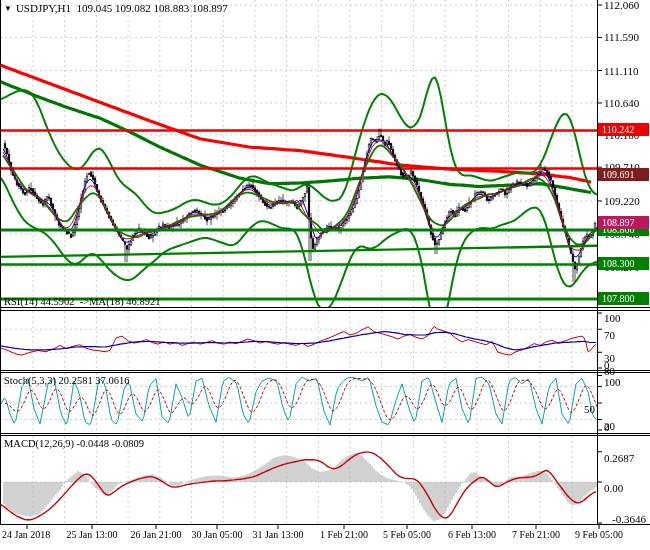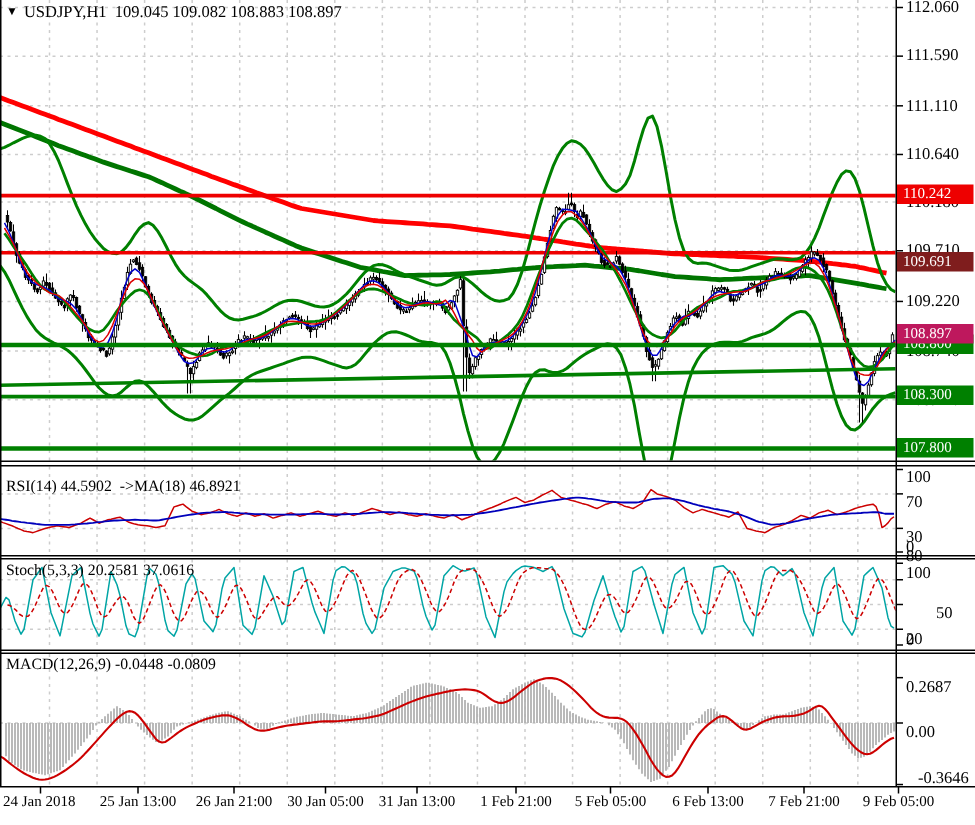--- a/index.html
+++ b/index.html
@@ -2,21 +2,21 @@
 <html><head>
 <meta charset="utf-8">
 <style>
   html,body{margin:0;padding:0;background:#e8e8e8;}
   #app{position:relative;width:650px;height:550px;background:#ffffff;overflow:hidden;
        font-family:Liberation Serif, serif;-webkit-font-smoothing:none;}
   #cv{position:absolute;left:0;top:0;}
   .ttl{position:absolute;left:4px;top:2px;font-size:11px;color:#000;white-space:pre;}
   .tri{display:inline-block;font-size:8px;vertical-align:1px;margin-right:4px;cursor:pointer;}
   .plabel{position:absolute;left:4px;font-size:10.5px;color:#000;white-space:pre;}
-  #rsiL{top:319px;} #stoL{top:375px;} #macL{top:438px;}
+  #rsiL{top:296px;} #stoL{top:375px;} #macL{top:438px;}
   .ytick{position:absolute;left:604px;font-size:11px;color:#000;height:12px;line-height:12px;}
   .badge{position:absolute;left:598px;width:51px;font-size:10px;color:#fff;height:13px;line-height:13px;padding-left:4px;box-sizing:border-box;}
   .xtick{position:absolute;font-size:10px;color:#000;top:529px;white-space:nowrap;}
 </style>
 </head>
 <body>
 
 <div id="app">
   <svg id="cv" width="650" height="550">
       <defs>
@@ -1109,21 +1109,21 @@
       <div class="ytick" style="top: 195px; left: 604px;">109.220</div>
       <div class="ytick" style="top: 228px; left: 604px;">108.740</div>
       <div class="ytick" style="top: 261px; left: 604px;">108.270</div>
       <div class="ytick" style="top: 293px; left: 604px;">107.800</div>
       <div class="ytick" style="top: 312px; left: 604px;">100</div>
       <div class="ytick" style="top: 329px; left: 604px;">70</div>
       <div class="ytick" style="top: 352px; left: 604px;">30</div>
       <div class="ytick" style="top: 359px; left: 604px;">0</div>
       <div class="ytick" style="top: 376px; left: 604px;">100</div>
       <div class="ytick" style="top: 365px; left: 604px;">80</div>
-      <div class="ytick" style="top: 403px; left: 624px;">50</div>
+      <div class="ytick" style="top: 403px; left: 584px;">50</div>
       <div class="ytick" style="top: 420px; left: 604px;">20</div>
       <div class="ytick" style="top: 421px; left: 604px;">0</div>
       <div class="ytick" style="top: 452px; left: 604px;">0.2687</div>
       <div class="ytick" style="top: 482px; left: 604px;">0.00</div>
       <div class="ytick" style="top: 513px; left: 612px;">-0.3646</div>
       <div class="badge" style="top: 123px; background: rgb(238, 0, 0);">110.242</div>
       <div class="badge" style="top: 168px; background: #7f1d1d;">109.691</div>
       <div class="badge" style="top: 223px; background: rgb(0, 128, 0);">108.800</div>
       <div class="badge" style="top: 257px; background: rgb(0, 128, 0);">108.300</div>
       <div class="badge" style="top: 292px; background: rgb(0, 128, 0);">107.800</div>

